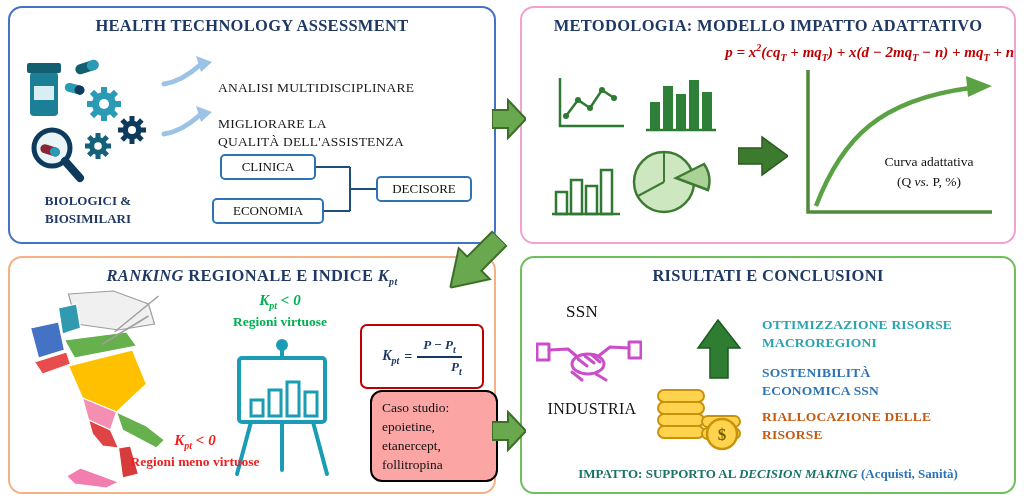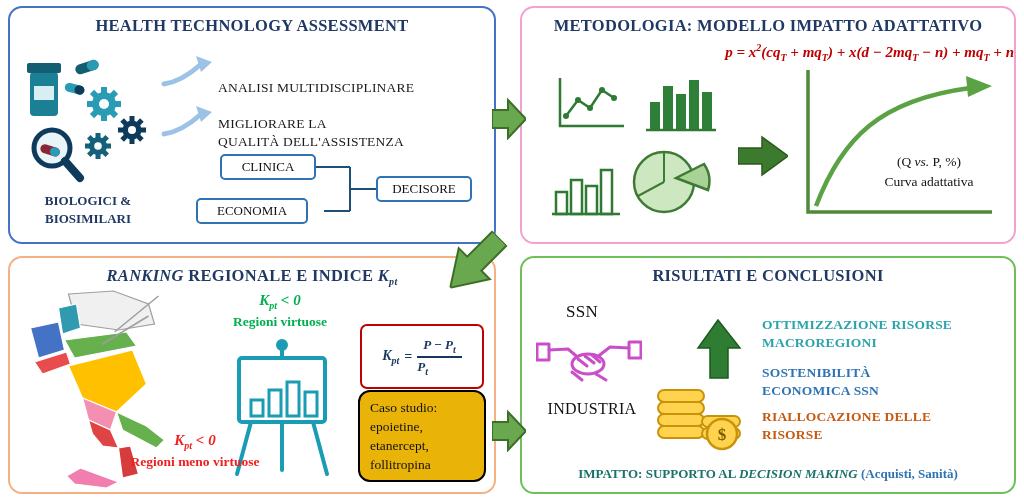--- a/index.html
+++ b/index.html
@@ -20,24 +20,24 @@
   .hta-box{border:2px solid #2e74b5;border-radius:5px;display:flex;align-items:center;justify-content:center;font-size:13px;color:#111;background:#fff;box-sizing:border-box;}
   
   .met-formula{left:0;right:0;top:34px;text-align:right;font-size:15px;font-weight:bold;font-style:italic;color:#c00000;}
   .curve-caption{left:332px;top:144px;width:150px;text-align:center;font-size:13.5px;color:#111;line-height:1.45;}
   
   .rank-green{color:#00b050;text-align:center;}
   .rank-red{color:#f02020;text-align:center;}
   .kcmp{font-size:15px;font-weight:bold;font-style:italic;}
   .klabel{font-size:13.5px;font-weight:bold;}
   .kpt-box{left:350px;top:66px;width:124px;height:65px;border:2px solid #c00000;border-radius:7px;display:flex;align-items:center;justify-content:center;color:#17375e;font-weight:bold;font-style:italic;font-size:14px;background:#fff;box-sizing:border-box;}
-  .frac{display:inline-block;vertical-align:middle;text-align:left;margin-left:5px;font-size:13px;}
+  .frac{display:inline-block;vertical-align:middle;text-align:right;margin-left:5px;font-size:13px;}
   .frac .num{display:block;border-bottom:2px solid #17375e;padding:0 6px 1px;}
   .frac .den{display:block;padding-top:1px;}
-  .caso-box{left:348px;top:132px;width:128px;height:92px;border:2.5px solid #000;border-radius:12px;padding:6px 10px;font-size:13.5px;color:#111;line-height:1.42;box-sizing:border-box;background:#eab308;}
+  .caso-box{left:360px;top:132px;width:128px;height:92px;border:2.5px solid #000;border-radius:12px;padding:6px 10px;font-size:13.5px;color:#111;line-height:1.42;box-sizing:border-box;background:#fca5a5;}
   
   .ris-big{font-weight:normal;font-size:17px;color:#111;text-align:center;letter-spacing:.3px;}
   .ris-bullet{font-weight:bold;font-size:13.5px;line-height:1.35;letter-spacing:.2px;}
   .b-teal{color:#2ba3ad;}
   .b-blue{color:#2e74b5;}
   .b-orange{color:#c55a11;}
   .impact{left:6px;right:6px;top:208px;text-align:center;font-size:13px;font-weight:bold;color:#1b7268;}
   .impact .dm{font-style:italic;}
   .impact .blue{color:#2e74b5;}
   .arrow-diag{transform:rotate(135deg);}
@@ -113,21 +113,21 @@
       <polygon points="36,2 52,8 41,18" fill="#9cc3e5"></polygon>
     </svg>
 
     <div class="abs hta-point" style="left:208px;top:56px;">ANALISI MULTIDISCIPLINARE</div>
     <div class="abs hta-point preline" style="left:208px;top:92px;">MIGLIORARE LA
 QUALITÀ DELL'ASSISTENZA</div>
 
     <div class="abs hta-box" style="left:210px;top:146px;width:96px;height:26px;">
       <span>CLINICA</span>
     </div>
-    <div class="abs hta-box" style="left:186px;top:190px;width:112px;height:26px;">
+    <div class="abs hta-box" style="left:202px;top:190px;width:112px;height:26px;">
       <span>ECONOMIA</span>
     </div>
     <div class="abs hta-box" style="left:366px;top:168px;width:96px;height:26px;">
       <span>DECISORE</span>
     </div>
     <svg class="abs" style="left:0;top:0;" width="484" height="234" viewBox="0 0 484 234">
       <g stroke="#1f4e79" stroke-width="2" fill="none">
         <line x1="306" y1="159" x2="340" y2="159"></line>
         <line x1="314" y1="203" x2="340" y2="203"></line>
         <line x1="340" y1="159" x2="340" y2="203"></line>
@@ -184,22 +184,22 @@
     <svg class="abs" style="left:216px;top:126px;" width="50" height="44" viewBox="0 0 50 44">
       <polygon points="0,14 24,14 24,3 50,22 24,41 24,30 0,30" fill="#3c7a2e" stroke="#2c5a20" stroke-width="1.5"></polygon>
     </svg>
 
     <svg class="abs" style="left:272px;top:56px;" width="204" height="166" viewBox="0 0 204 166">
       <path d="M14,6 V148 H198" stroke="#4e8a3a" stroke-width="3.5" fill="none"></path>
       <path d="M22,142 C48,74 86,36 176,24" stroke="#5ba245" stroke-width="4.5" fill="none"></path>
       <polygon points="172,12 198,22 174,33" fill="#5ba245"></polygon>
     </svg>
     <div class="abs curve-caption">
+      <div>Curva adattativa</div>
       <div><span>(Q </span><span style="font-style:italic">vs.</span><span> P, %)</span></div>
-      <div>Curva adattativa</div>
     </div>
   </div>
 
   <div class="panel p-rank">
     <div class="panel-title"><span style="font-style:italic">RANKING</span><span> REGIONALE E INDICE </span><span style="font-style:italic">K</span><span class="sub" style="font-style:italic;font-weight:bold">pt</span></div>
 
     <svg class="abs" style="left:6px;top:30px;" width="155" height="200" viewBox="0 0 150 200">
       <g stroke="#ffffff" stroke-width="1.2">
         <path d="M50,6 L95,3 L130,16 L136,36 L100,42 L58,36 Z" fill="#f0f0f0" stroke="#9e9e9e"></path>
         <path d="M40,20 L58,16 L62,40 L44,46 Z" fill="#2f9ab0"></path>

